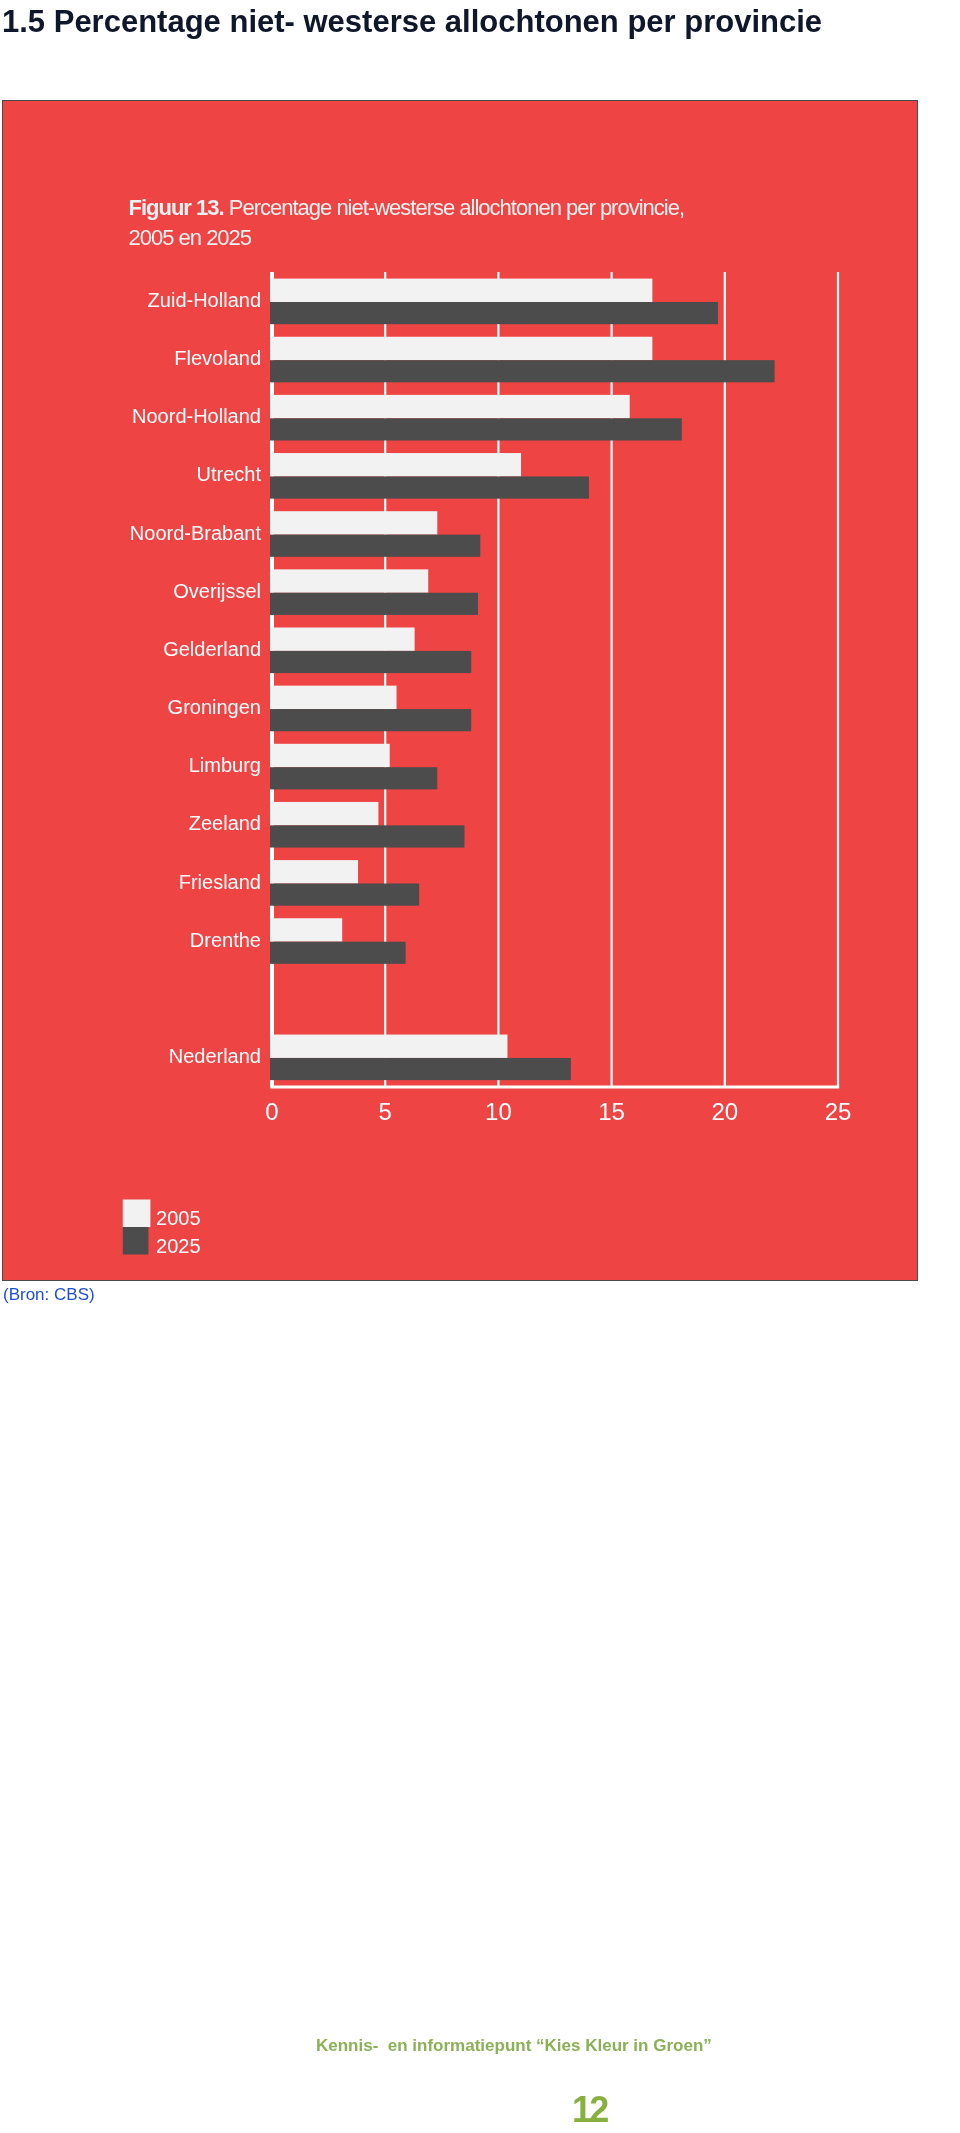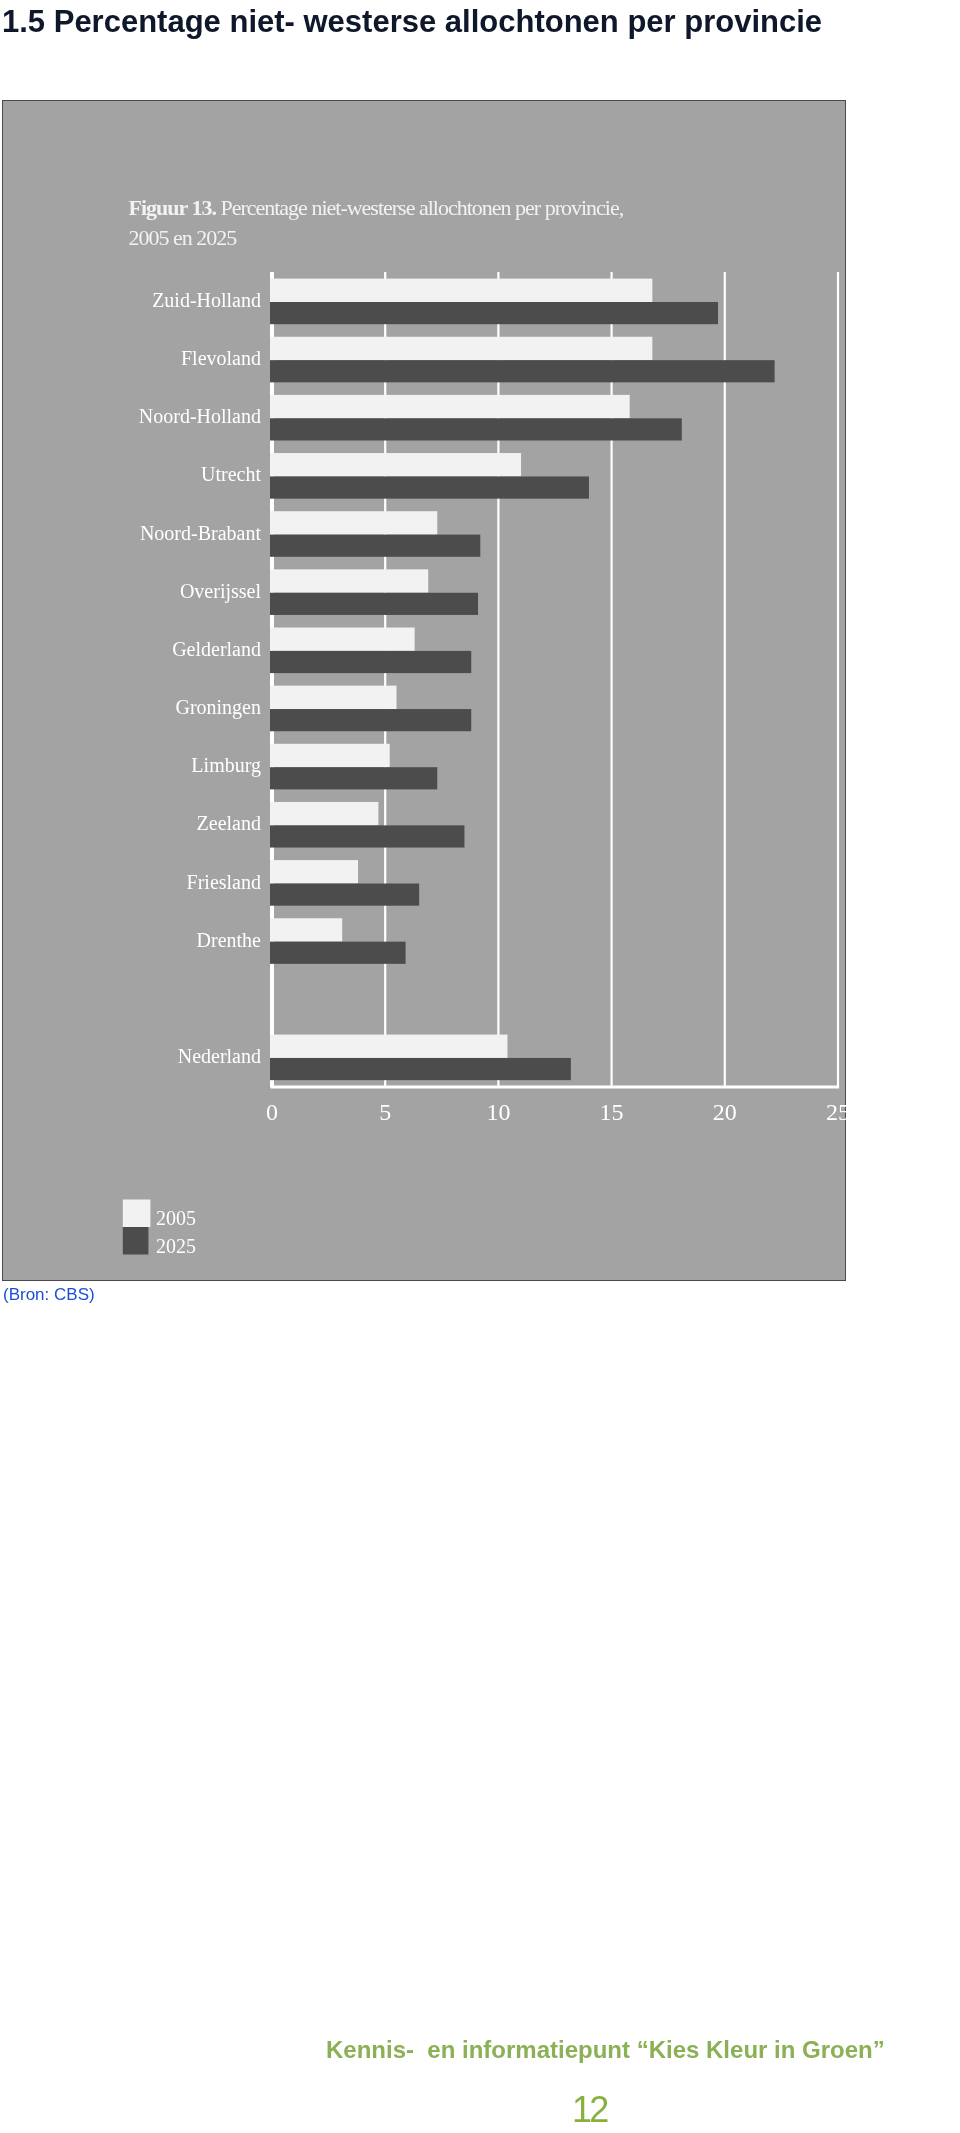--- a/index.html
+++ b/index.html
@@ -2,26 +2,26 @@
 <html><head>
 <meta charset="utf-8">
 <title>1.5 Percentage niet- westerse allochtonen per provincie</title>
 <style>
   html,body{margin:0;padding:0;}
   body{width:960px;height:2133px;background:#ffffff;
        font-family:"Liberation Sans",sans-serif;position:relative;overflow:hidden;
        -webkit-font-smoothing:antialiased;}
   .page-title{position:absolute;left:2px;top:4px;font-size:31px;font-weight:bold;
               color:#0f172a;white-space:nowrap;letter-spacing:0;will-change:opacity;}
-  .chart-panel{position:absolute;left:2px;top:100px;width:844px;height:1181px;
-               background:#a3a3a3;overflow:hidden;box-shadow:inset 0 0 0 1px #4a4a4c;font-family:Liberation Serif, serif;}
+  .chart-panel{position:absolute;left:2px;top:100px;width:916px;height:1181px;
+               background:#ef4444;overflow:hidden;box-shadow:inset 0 0 0 1px #4a4a4c;}
   .src-note{position:absolute;left:3px;top:1285px;font-size:17px;color:#1d4ed8;will-change:opacity;}
-  .footer-text{position:absolute;left:316px;top:2036px;font-size:24px;font-weight:bold;
-               color:#8bb055;white-space:pre;will-change:opacity;margin-left:10px;}
-  .page-num{position:absolute;left:572px;top:2089px;font-size:36px;font-weight:normal;
+  .footer-text{position:absolute;left:316px;top:2036px;font-size:17px;font-weight:bold;
+               color:#8bb055;white-space:pre;will-change:opacity;}
+  .page-num{position:absolute;left:572px;top:2089px;font-size:36px;font-weight:bold;
             color:#88b03f;letter-spacing:-2.8px;white-space:pre;will-change:opacity;}
   svg{display:block;will-change:opacity;}
   .fig-cap{font-size:22px;letter-spacing:-1px;fill:#f2f2f2;}
   .fig-cap-b{font-weight:bold;}
   .cat-label{font-size:20px;fill:#ffffff;}
   .tick-label{font-size:24px;fill:#ffffff;}
   .legend-label{font-size:20px;fill:#ffffff;}
 </style>
 </head>
 <body>

